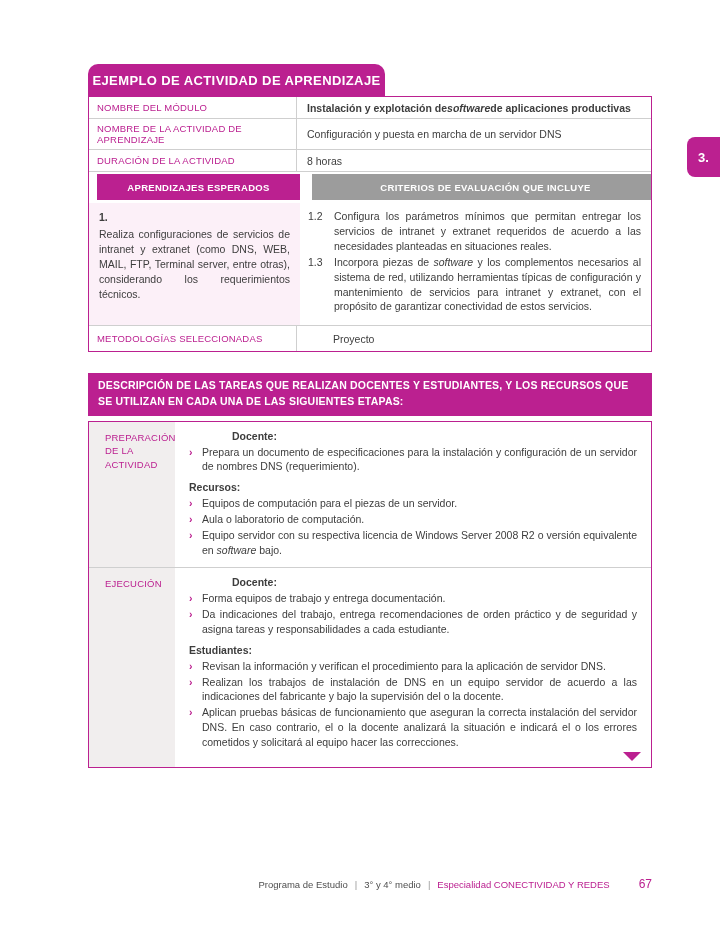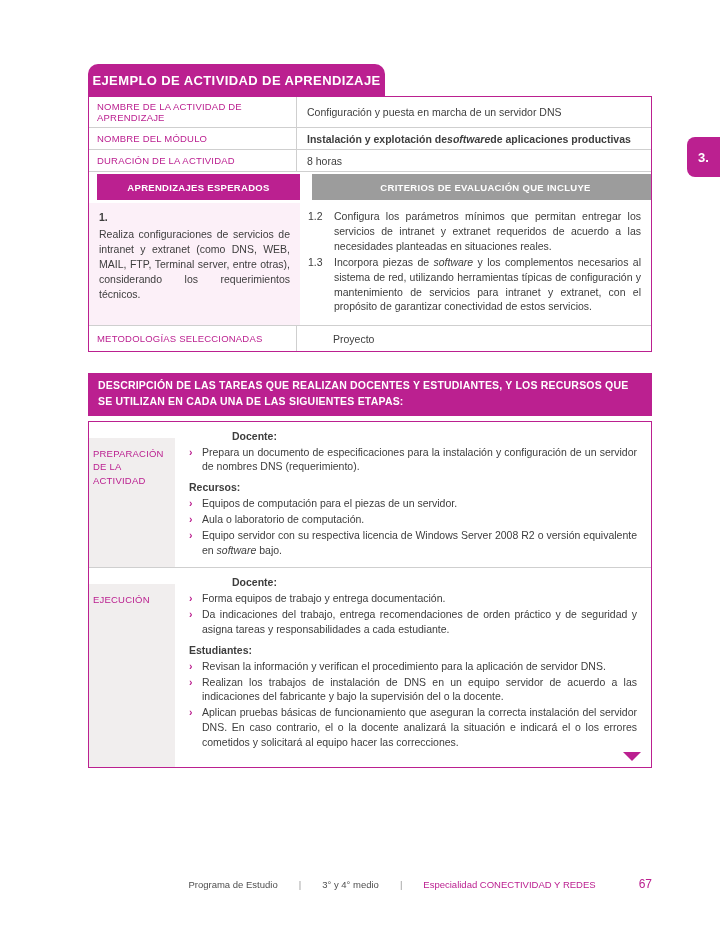--- a/index.html
+++ b/index.html
@@ -45,68 +45,68 @@
 
   .banner{margin-top:21px;background:var(--magenta);color:#fff;font-weight:bold;
     font-size:10.5px;line-height:1.5;letter-spacing:.2px;padding:5px 10px 6px;}
 
   .etapas{margin-top:5px;border:1.5px solid var(--magenta);position:relative;background:#fff;}
   .etapa{display:grid;grid-template-columns:86px 1fr;}
   .etapa + .etapa{border-top:1px solid var(--line);}
   .etapa.prep{min-height:141px;}
   .etapa.ejec{min-height:200px;}
   .etapa-label{background:var(--label-cell);color:var(--magenta);font-size:9.5px;
-    letter-spacing:.2px;padding:9px 4px;line-height:1.45;margin-top:16px;}
+    letter-spacing:.2px;padding:9px 16px;line-height:1.45;}
   .etapa-content{padding:5px 14px 8px 14px;font-size:10.5px;}
   .group-heading{font-weight:bold;margin:7px 0 3px;}
   .group-heading.first{margin-top:3px;padding-left:43px;}
   .bullet-item{display:grid;grid-template-columns:13px 1fr;line-height:1.42;text-align:justify;margin:1px 0;}
   .bullet{color:var(--magenta);font-weight:bold;}
 
   .cont-arrow{position:absolute;right:10px;bottom:6px;width:0;height:0;
     border-left:9px solid transparent;border-right:9px solid transparent;
     border-top:9px solid var(--magenta);}
 
   .section-tab{position:absolute;right:0;top:137px;width:33px;height:40px;
     background:var(--magenta);border-radius:8px 0 0 8px;color:#fff;font-weight:bold;
     font-size:13px;display:flex;align-items:center;justify-content:center;}
 
   .footer{position:absolute;left:88px;top:877px;width:564px;display:flex;
-    justify-content:flex-end;align-items:baseline;gap:21px;font-size:9.5px;color:#4f4f4f;}
+    justify-content:flex-end;align-items:baseline;gap:7px;font-size:9.5px;color:#4f4f4f;}
   .footer .sep{color:#9a9a9a;}
   .footer .spec{color:var(--magenta);}
   .footer .pnum{color:var(--magenta);font-size:12px;margin-left:22px;}
 
   i{font-style:italic;}
 </style>
 </head>
 <body>
 
 <div class="page">
 
   <div class="section-tab">3.</div>
 
   <div class="doc">
 
     <div class="title-tab">EJEMPLO DE ACTIVIDAD DE APRENDIZAJE</div>
 
     <div class="info-table">
-
-      <div class="irow">
-        <div class="ilabel">NOMBRE DE LA ACTIVIDAD DE APRENDIZAJE</div>
-        <div class="ival">Configuración y puesta en marcha de un servidor DNS</div>
-      </div>
 
       <div class="irow">
         <div class="ilabel">NOMBRE DEL MÓDULO</div>
         <div class="ival strong">
             <span>Instalación y explotación de </span>
             <i>software</i>
             <span> de aplicaciones productivas</span>
           </div>
+      </div>
+
+      <div class="irow">
+        <div class="ilabel">NOMBRE DE LA ACTIVIDAD DE APRENDIZAJE</div>
+        <div class="ival">Configuración y puesta en marcha de un servidor DNS</div>
       </div>
 
       <div class="irow">
         <div class="ilabel">DURACIÓN DE LA ACTIVIDAD</div>
         <div class="ival">8 horas</div>
       </div>
 
       <div class="hdr-row">
         <div class="hdr-cell hdr-left">APRENDIZAJES ESPERADOS</div>
         <div class="hdr-cell hdr-right">CRITERIOS DE EVALUACIÓN QUE INCLUYE</div>

